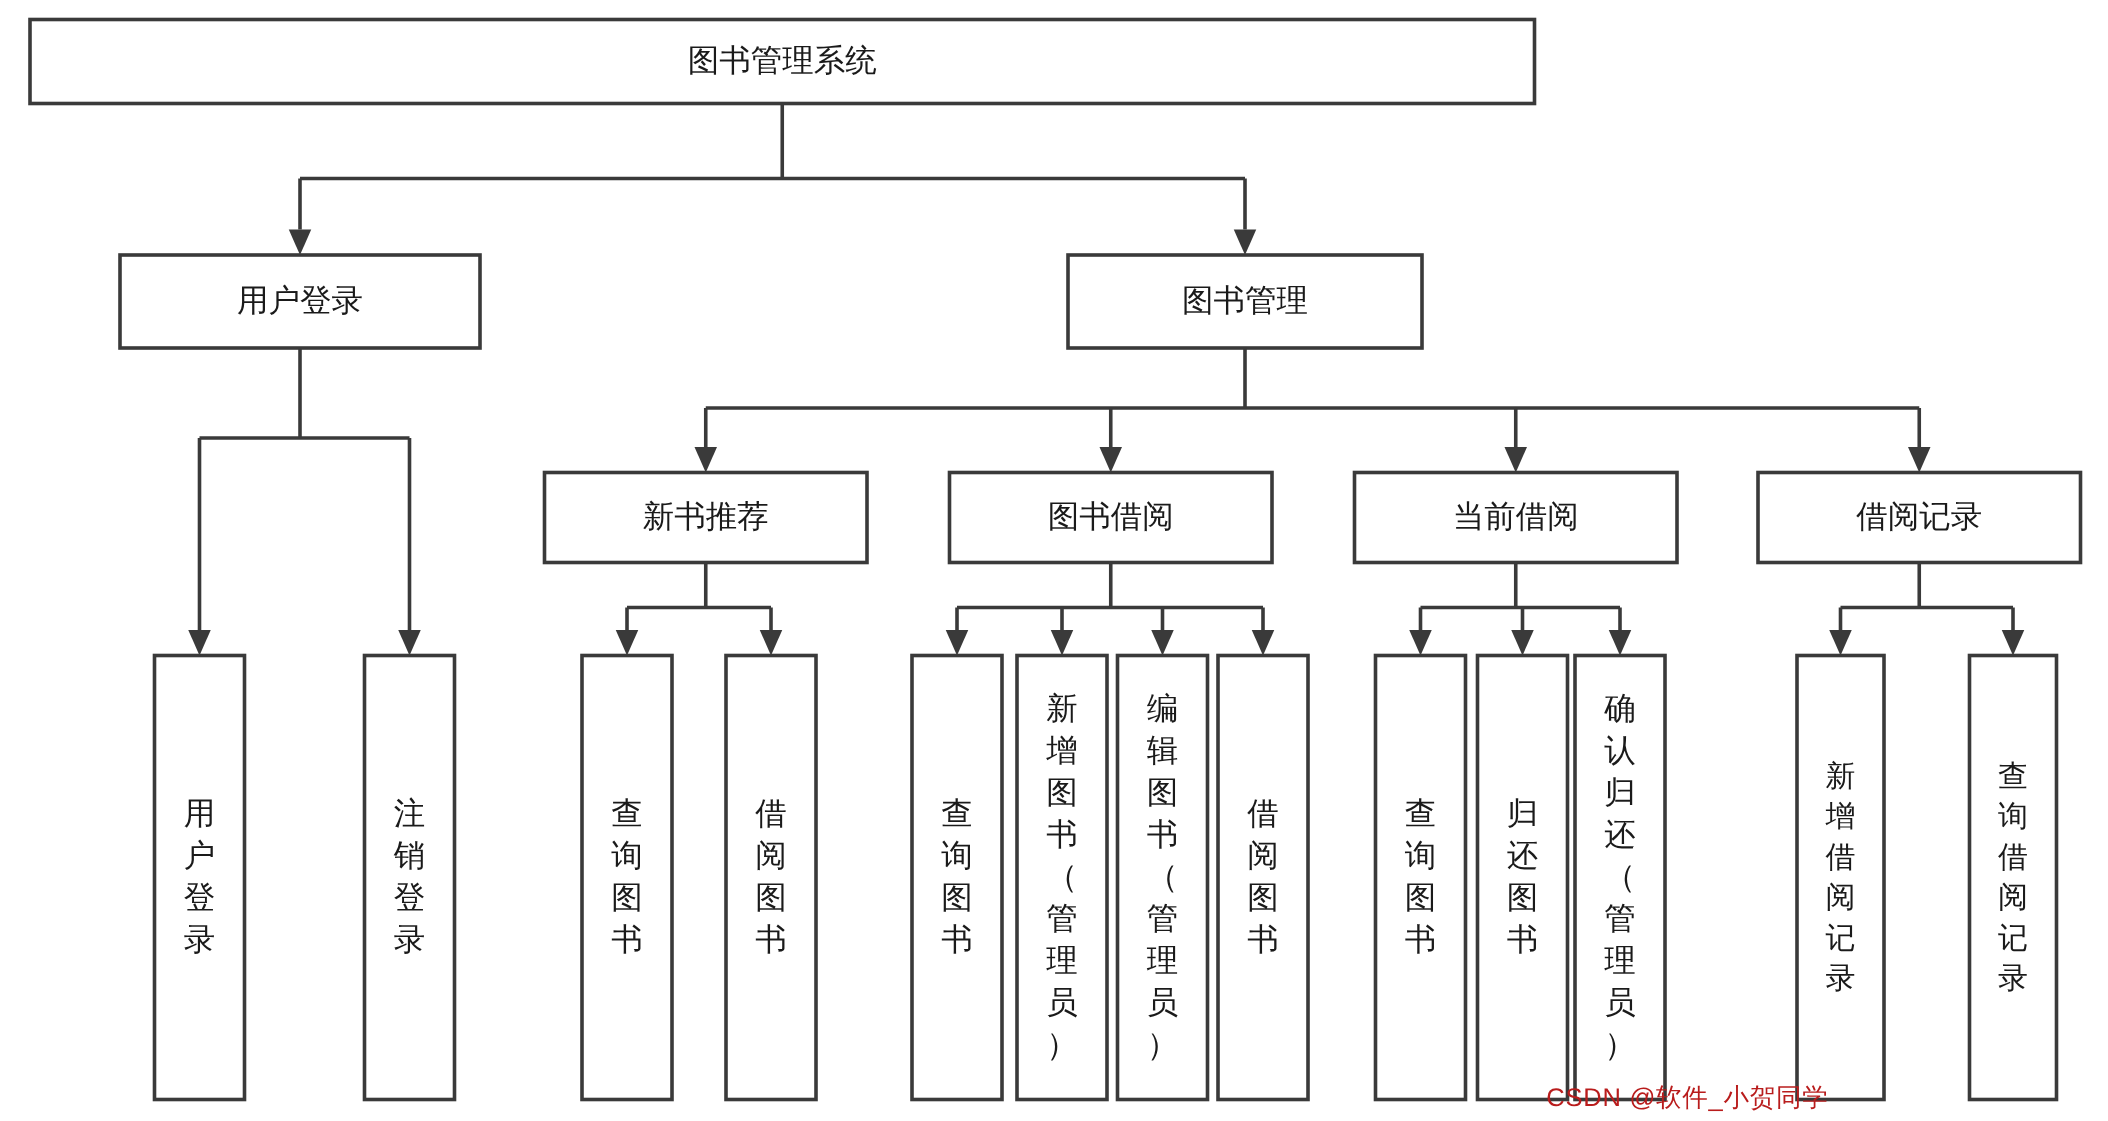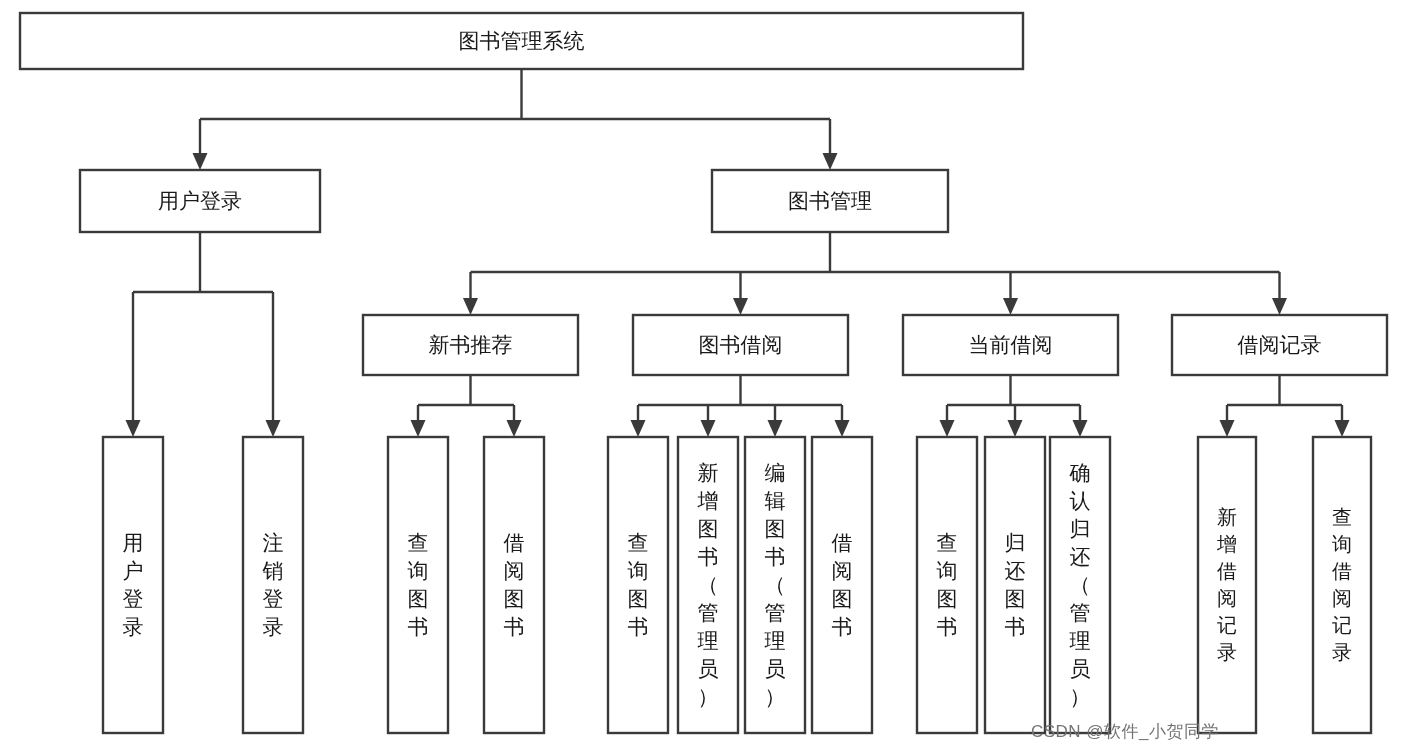--- a/index.html
+++ b/index.html
@@ -56,21 +56,21 @@
   .arrow-head {
     fill: #3a3a3a;
     stroke: none;
   }
   .watermark {
     position: absolute;
     right: 8px;
     bottom: 4px;
     font-family: "Liberation Sans", "DejaVu Sans", sans-serif;
     font-size: 17px;
-    color: #737373;
+    color: #b91c1c;
     letter-spacing: 0.5px;
     white-space: nowrap;
     user-select: none;
   }
 </style>
 </head>
 <body>
 
 <div id="diagram-root">
   <svg class="diagram" viewBox="0 0 1405 747" xmlns="http://www.w3.org/2000/svg">

